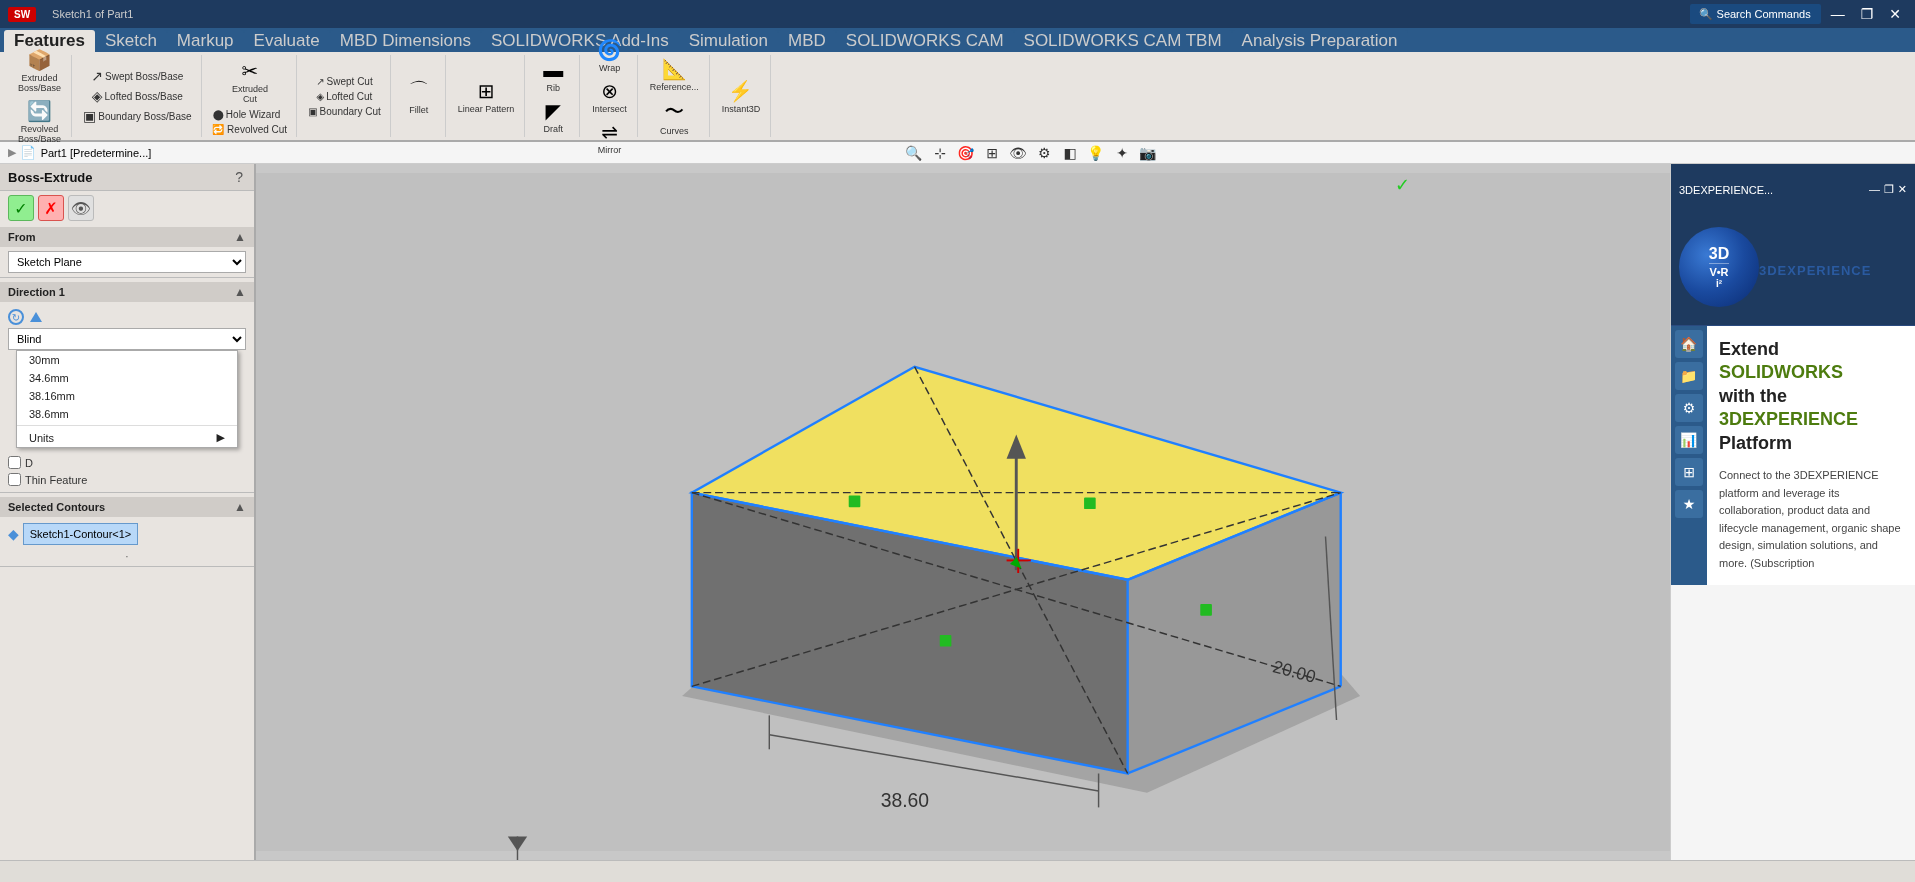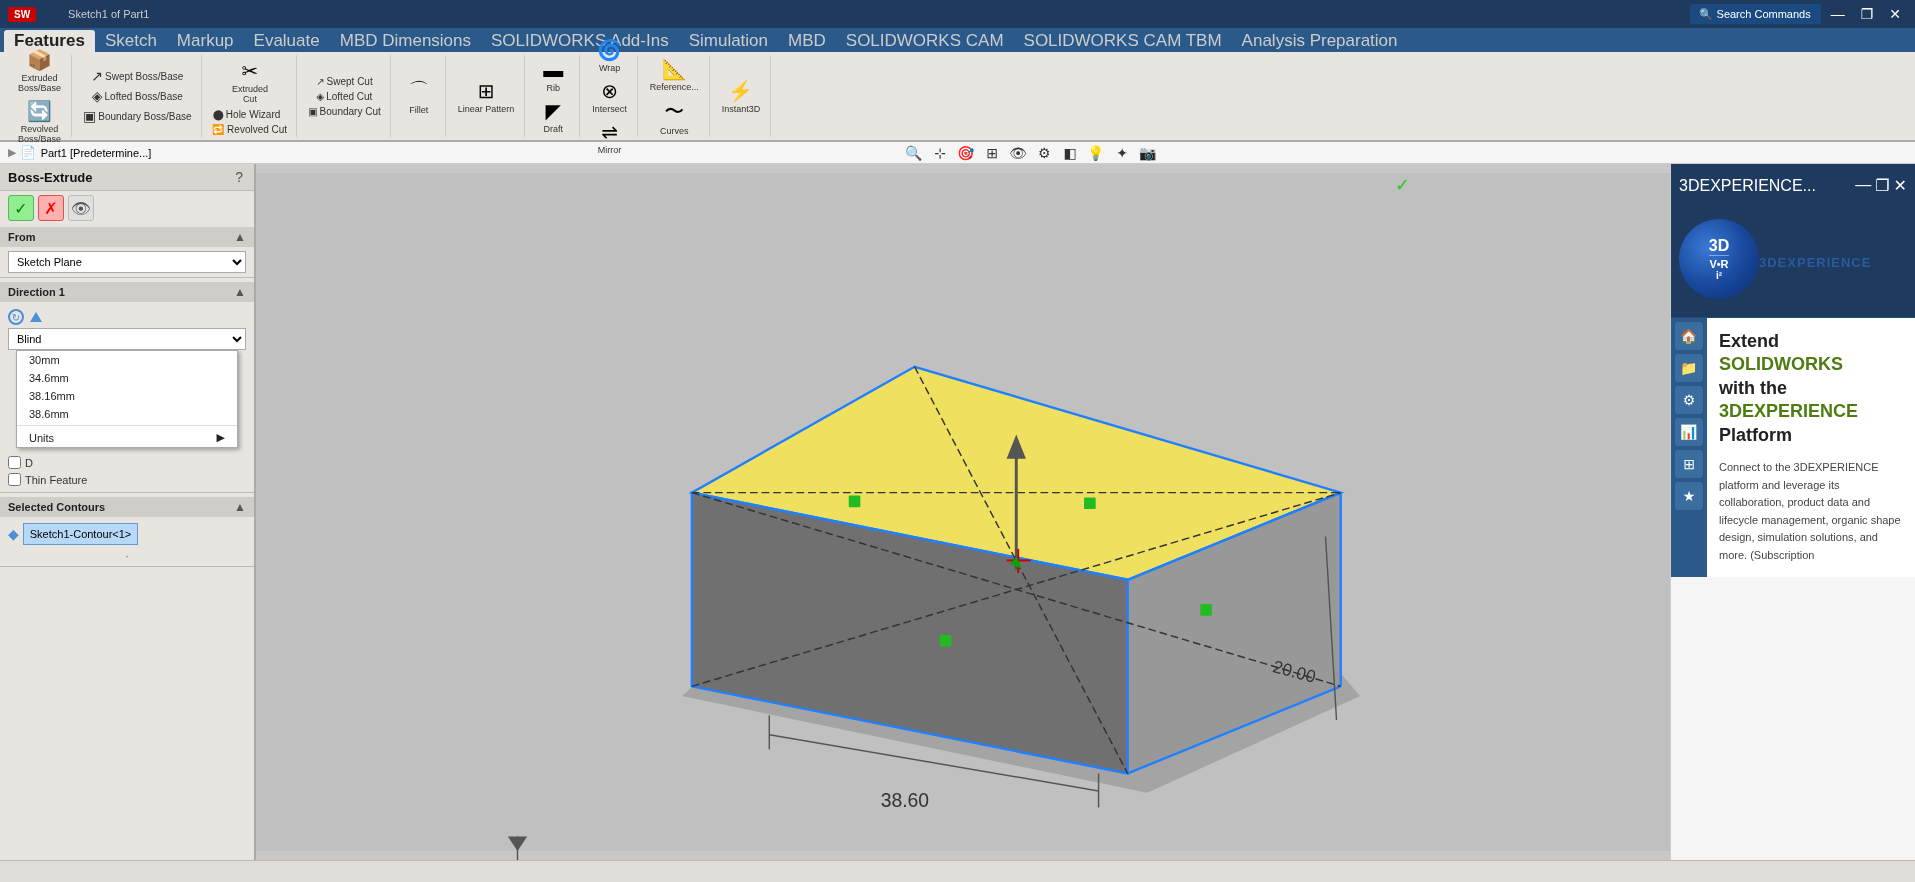--- a/index.html
+++ b/index.html
@@ -8,21 +8,21 @@
     
     .title-bar {
       height: 28px;
       background: #1e3a5f;
       display: flex;
       align-items: center;
       justify-content: space-between;
       padding: 0 8px;
       color: white;
     }
-    .title-bar-left { display: flex; align-items: center; gap: 24px; }
+    .title-bar-left { display: flex; align-items: center; gap: 8px; }
     .title-bar-controls { display: flex; gap: 4px; }
     .title-bar-controls button { background: none; border: none; color: white; cursor: pointer; font-size: 14px; padding: 2px 6px; }
 
     .ribbon-tabs {
       display: flex;
       background: #2b5a8a;
       height: 24px;
       align-items: flex-end;
       padding: 0 4px;
     }
@@ -245,25 +245,25 @@
     .right-panel {
       width: 245px;
       background: #f5f5f5;
       border-left: 1px solid #ccc;
       display: flex;
       flex-direction: column;
     }
     .right-panel-header {
       background: #1e3a5f;
       color: white;
-      padding: 12px 8px;
+      padding: 19px 8px;
       display: flex;
       align-items: center;
       justify-content: space-between;
-      font-size: 16px;
+      font-size: 11px;
     }
     .right-panel-logo {
       background: #1e3a5f;
       display: flex;
       flex-direction: row;
       align-items: center;
       padding: 12px 8px;
       border-bottom: 1px solid #2a4a7f;
     }
     .logo-circle {

